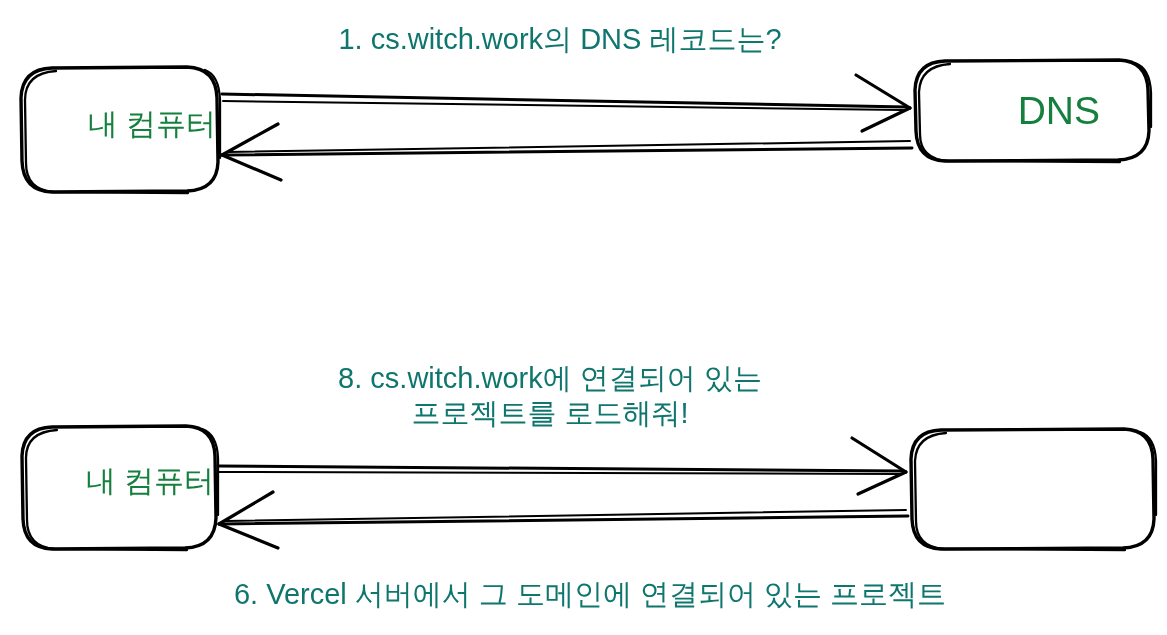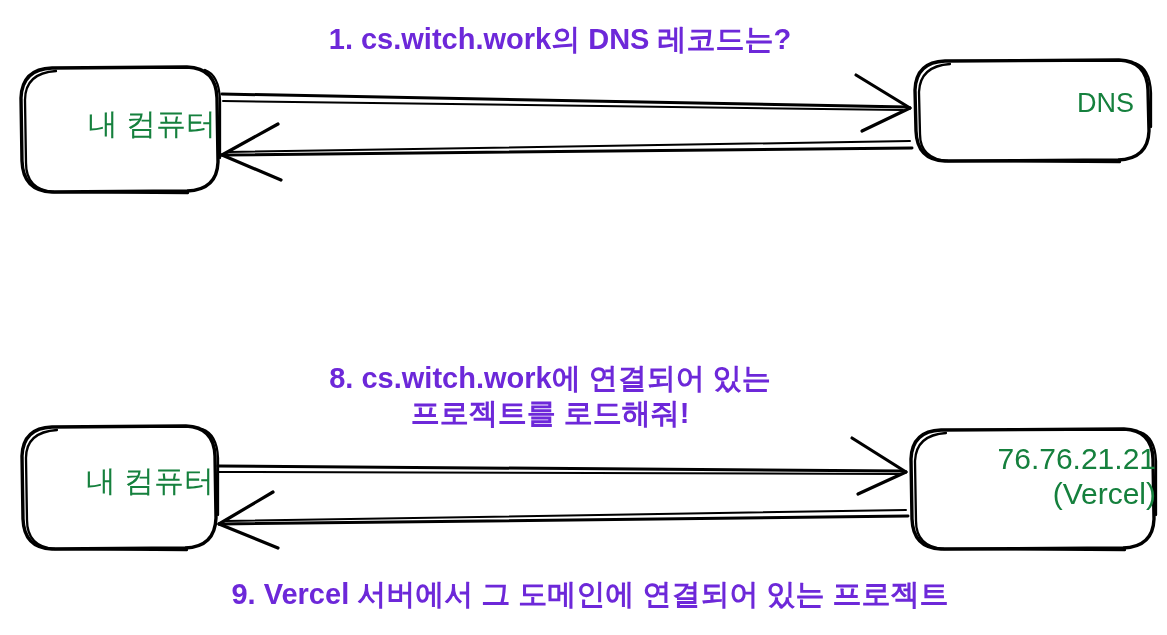--- a/index.html
+++ b/index.html
@@ -67,33 +67,33 @@
     color: #15803d;
     font-family: "Liberation Sans", "DejaVu Sans", sans-serif;
     font-weight: 400;
     line-height: 1.18;
     white-space: pre;
     pointer-events: none;
   }
   .edge-label {
     position: absolute;
     text-align: center;
-    color: #6d28d9;
+    color: #0f766e;
     font-family: "Liberation Sans", "DejaVu Sans", sans-serif;
-    font-weight: 700;
+    font-weight: 400;
     line-height: 1.22;
     white-space: pre;
   }
 
   
   #label-my-computer-top {
     left: 20px;  top: 106px;  width: 196px;  font-size: 30px;
   }
   #label-dns {
-    left: 938px; top: 88px;   width: 196px;  font-size: 27px;
+    left: 904px; top: 88px;   width: 196px;  font-size: 39px;
   }
   #label-my-computer-bottom {
     left: 18px;  top: 463px;  width: 196px;  font-size: 30px;
   }
   #label-vercel-ip {
     left: 916px; top: 441px;  width: 240px;  font-size: 30px;
   }
 
   
   #edge-label-1 { left: 200px; top: 22px;  width: 720px; font-size: 29px; }
@@ -161,24 +161,22 @@
     </g>
 
   </svg>
 
   <div class="node-label" id="label-my-computer-top">내 컴퓨터</div>
 
   <div class="node-label" id="label-dns">DNS</div>
 
   <div class="node-label" id="label-my-computer-bottom">내 컴퓨터</div>
 
-  <div class="node-label" id="label-vercel-ip">76.76.21.21
-(Vercel)</div>
 
   <div class="edge-label" id="edge-label-1">1. cs.witch.work의 DNS 레코드는?</div>
 
 
   <div class="edge-label" id="edge-label-3">8. cs.witch.work에 연결되어 있는
 프로젝트를 로드해줘!</div>
 
-  <div class="edge-label" id="edge-label-4">9. Vercel 서버에서 그 도메인에 연결되어 있는 프로젝트</div>
+  <div class="edge-label" id="edge-label-4">6. Vercel 서버에서 그 도메인에 연결되어 있는 프로젝트</div>
 
 </div>
 
 </body></html>

